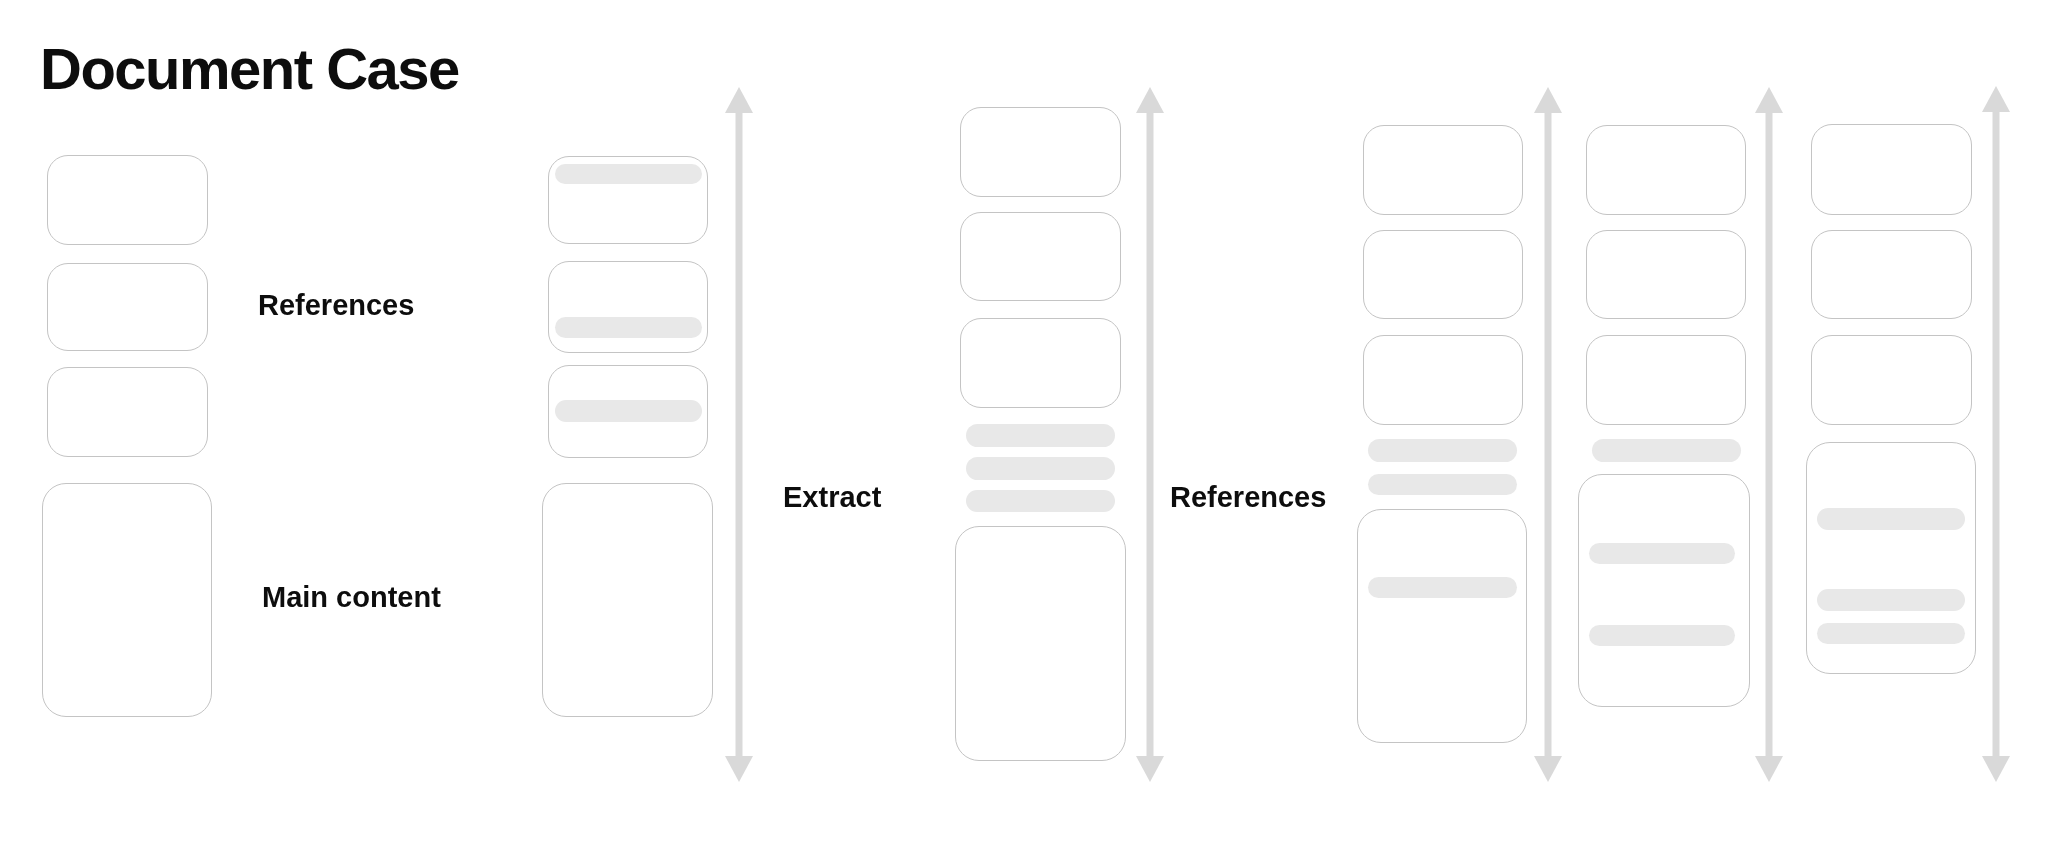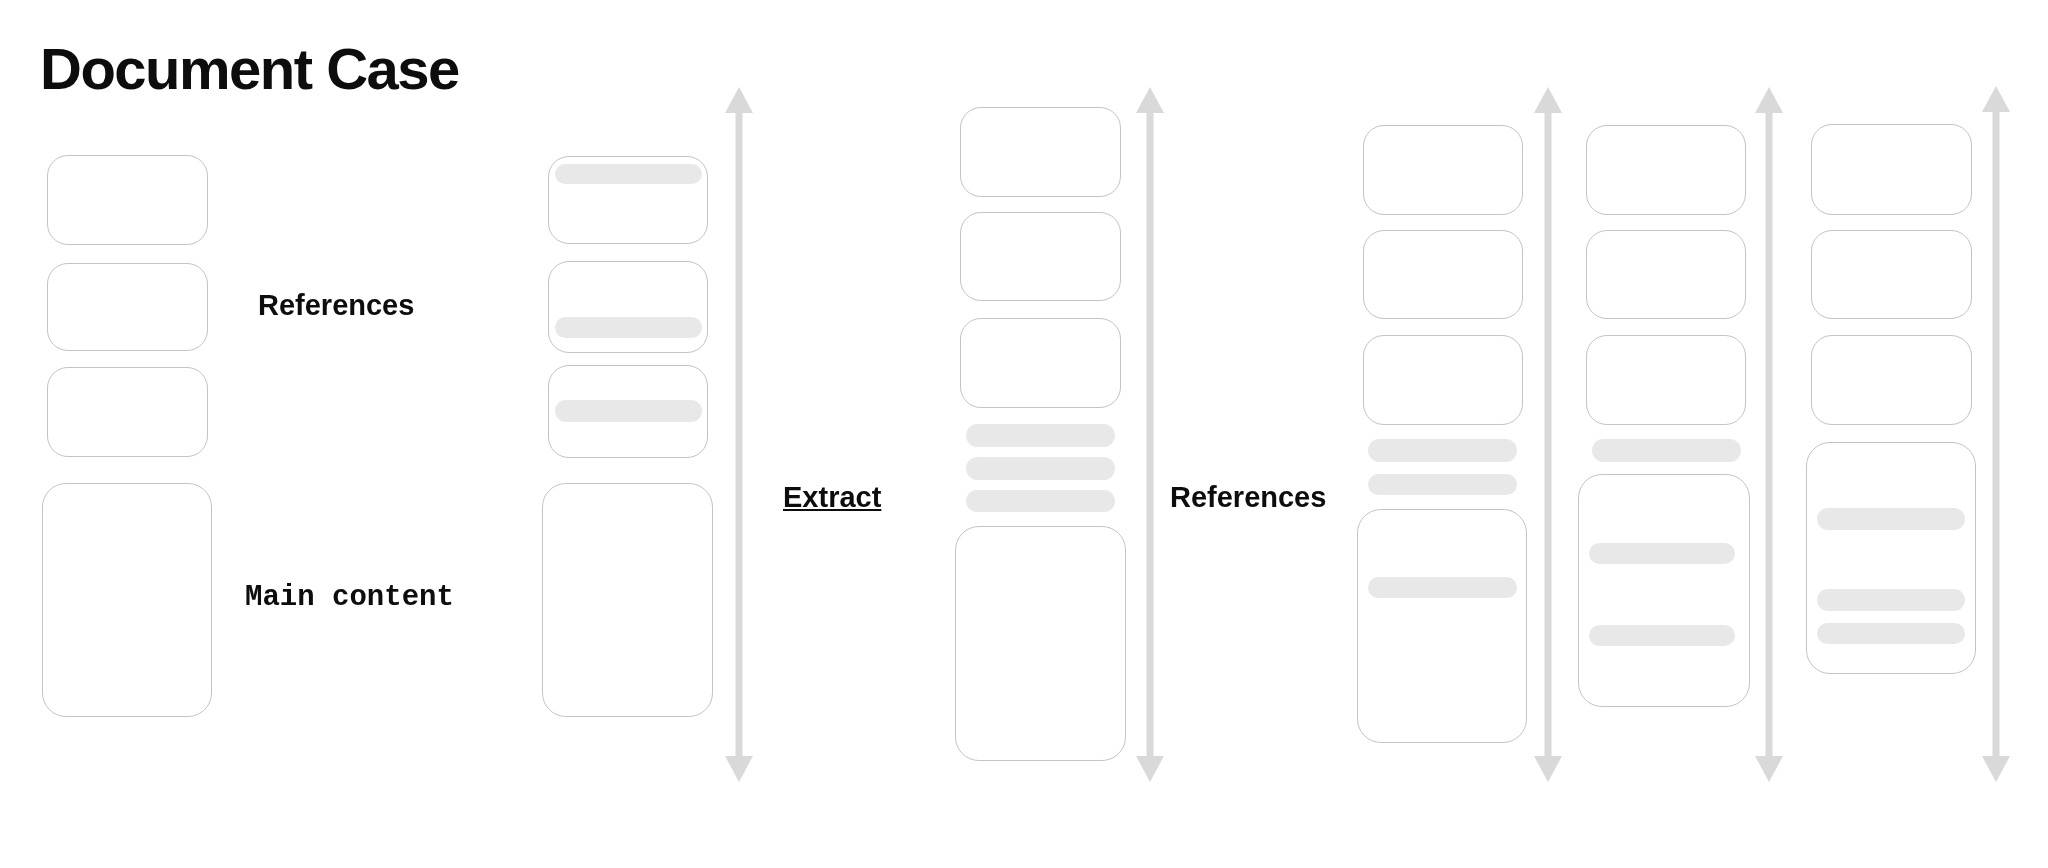--- a/index.html
+++ b/index.html
@@ -153,17 +153,17 @@
         <div class="head-up"></div>
         <div class="shaft"></div>
         <div class="head-down"></div>
       </div>
       <div class="arrow" style="left: 1982px; top: 86px; width: 28px; height: 696px;">
         <div class="head-up"></div>
         <div class="shaft"></div>
         <div class="head-down"></div>
       </div>
       <div class="label" style="left: 258px; top: 291px;">References</div>
-      <div class="label" style="left: 245px; top: 583px; font-family: Liberation Mono, monospace;">Main content</div>
-      <div class="label" style="left: 783px; top: 483px; text-decoration: underline;">Extract</div>
+      <div class="label" style="left: 262px; top: 583px;">Main content</div>
+      <div class="label" style="left: 783px; top: 483px;">Extract</div>
       <div class="label" style="left: 1170px; top: 483px;">References</div>
     </div>
 </div>
 
 </body></html>

